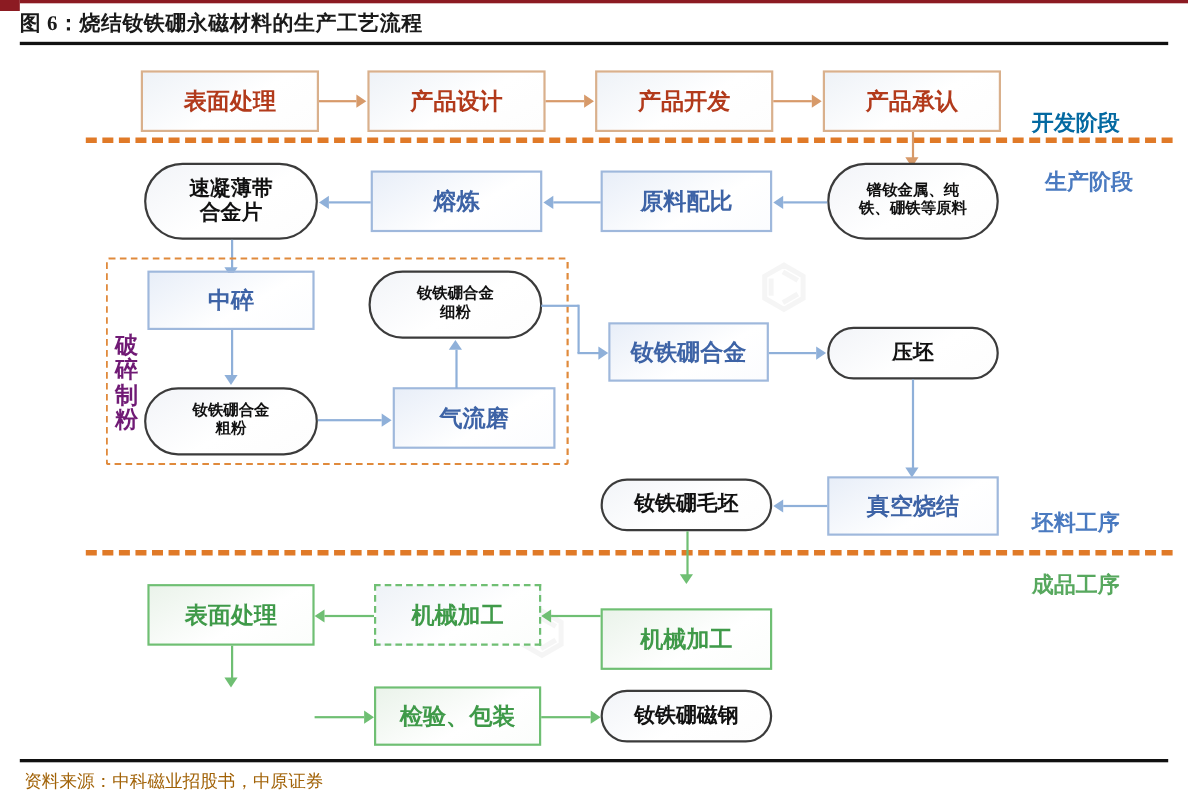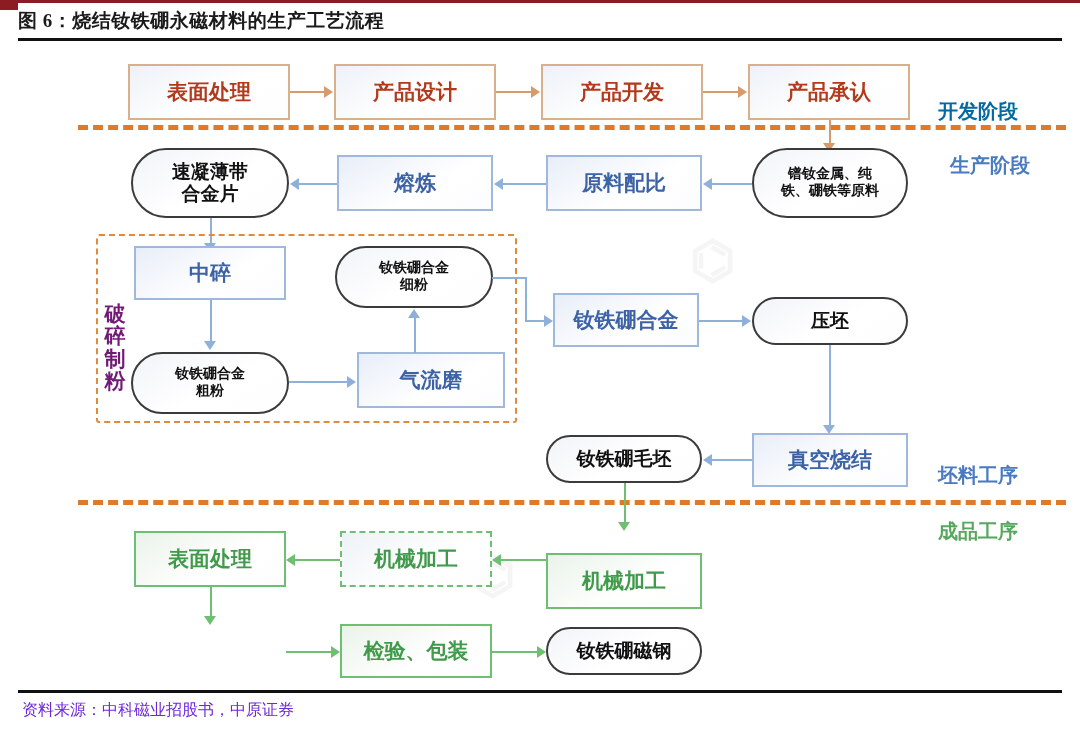--- a/index.html
+++ b/index.html
@@ -16,21 +16,21 @@
     position:absolute;left:18px;top:8px;width:800px;height:28px;
     font-size:19px;font-weight:bold;color:#1a1a1a;letter-spacing:.5px;
     white-space:nowrap;
   }
   .title-rule{position:absolute;left:18px;top:38px;width:1044px;height:3px;background:#111;}
 
   
   .foot-rule{position:absolute;left:18px;top:690px;width:1044px;height:3px;background:#111;}
   .source{
     position:absolute;left:22px;top:700px;width:700px;height:24px;
-    font-size:16px;color:#6d28d9;white-space:nowrap;
+    font-size:16px;color:#a16207;white-space:nowrap;
   }
 
   
   .node{
     position:absolute;box-sizing:border-box;
     display:flex;align-items:center;justify-content:center;text-align:center;
     font-weight:bold;line-height:1.18;white-space:pre-line;
   }
   
   .n-orange{

